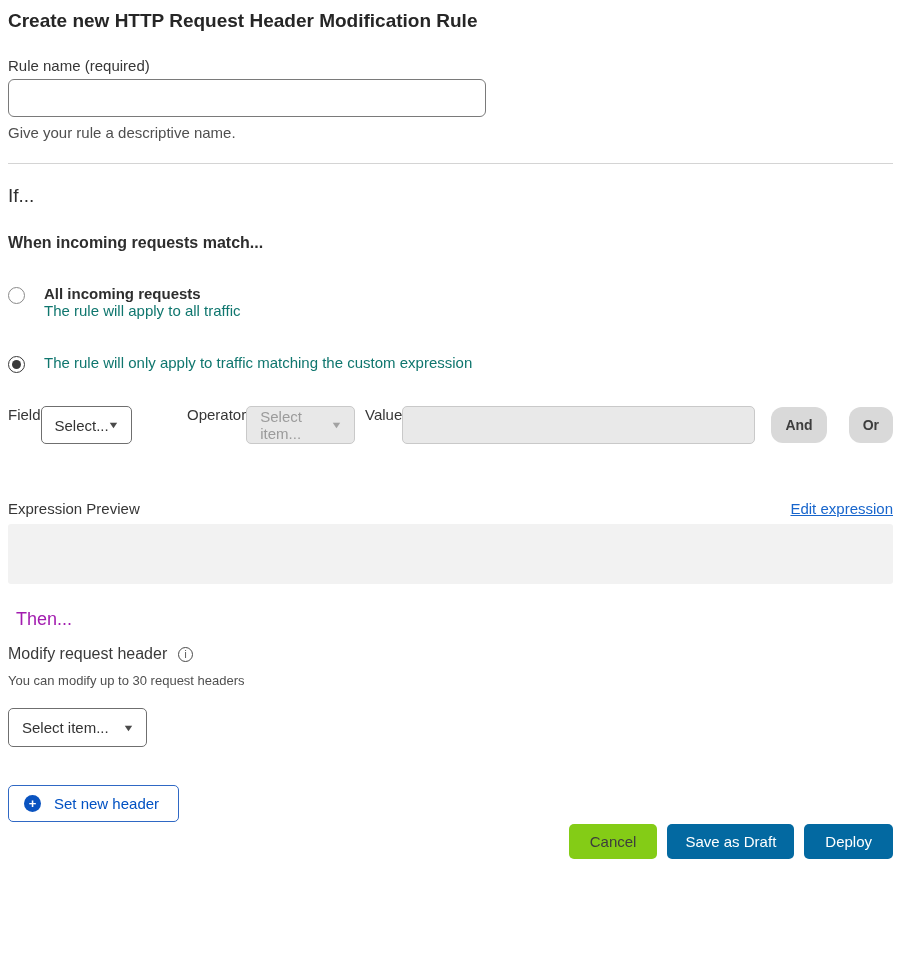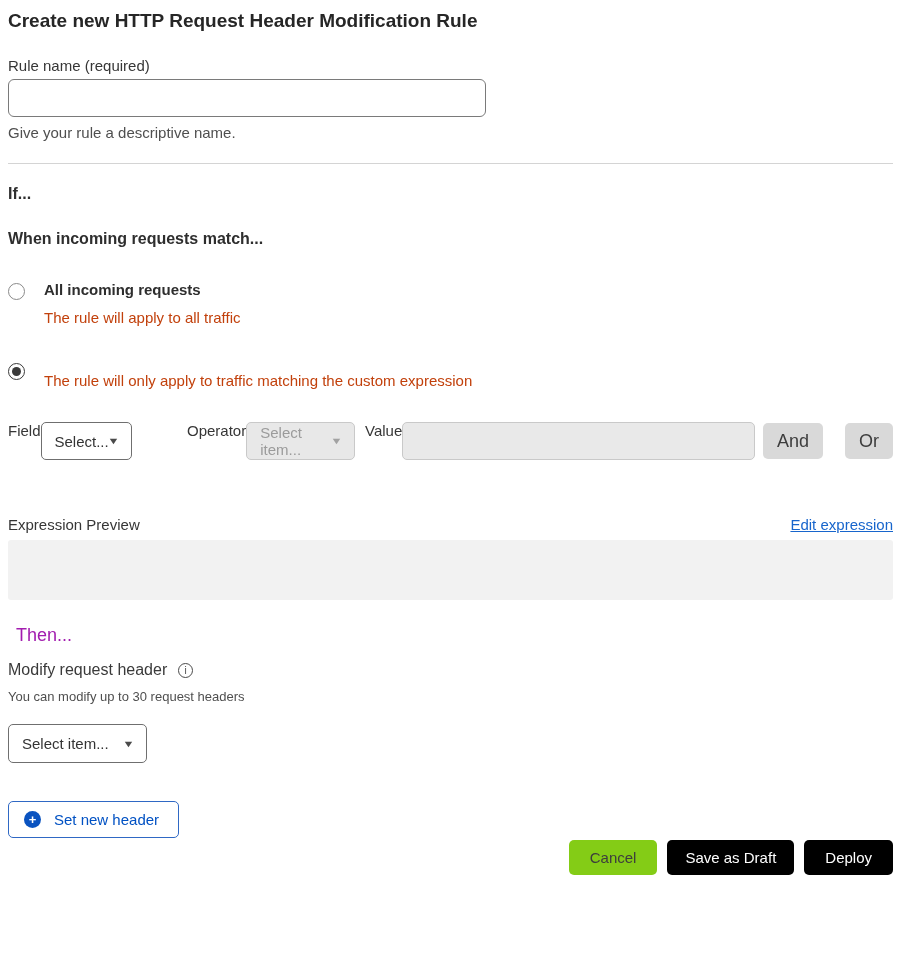--- a/index.html
+++ b/index.html
@@ -34,42 +34,42 @@
     font-family: "Liberation Sans", sans-serif;
     color: #2c2c2c;
     background: #fff;
     outline: none;
   }
 
   .help-text { margin-top: 7px; font-size: 15px; color: #4f4f4f; }
 
   .divider { margin: 22px 0 0; border: none; border-top: 1px solid #d4d4d4; height: 0; }
 
-  .if-heading { margin: 21px 0 0; font-size: 16px; font-weight: 700; color: #2e2e2e; }
+  .if-heading { margin: 21px 0 0; font-size: 19px; font-weight: 400; color: #2e2e2e; }
   .when-subheading { margin: 27px 0 0; font-size: 16px; font-weight: 700; color: #2e2e2e; }
 
   .radio-row { display: flex; gap: 19px; cursor: pointer; }
   .radio-row.first { margin-top: 33px; }
   .radio-row.second { margin-top: 35px; }
   .radio {
     flex: none;
     width: 17px; height: 17px;
     border-radius: 50%;
     border: 1px solid #8a8a8a;
     background: #fff;
     margin-top: 2px;
     position: relative;
   }
   .radio.selected { border-color: #3a3a3a; }
   .radio.selected::after {
     content: ""; position: absolute; inset: 3px;
     border-radius: 50%; background: #3a3a3a;
   }
   .radio-label { font-size: 15px; font-weight: 700; color: #2e2e2e; }
-  .radio-desc { margin-top: 11px; font-size: 15px; color: #c2410c; }
+  .radio-desc { margin-top: 0; font-size: 15px; color: #0f766e; }
 
   .builder { display: flex; margin-top: 33px; }
   .col { display: flex; flex-direction: row; }
   .col-label { font-size: 15px; color: #363636; margin-bottom: 8px; }
   .field-col { width: 170px; }
   .operator-col { width: 168px; margin-left: 9px; }
   .value-col { width: 390px; margin-left: 10px; }
 
   .select-box {
     height: 38px;
@@ -88,24 +88,25 @@
   .value-input {
     height: 38px; width: 100%;
     background: #e9e9e9;
     border: 1px solid #c9c9c9;
     border-radius: 5px;
   }
 
   .conj { margin-left: auto; display: flex; gap: 22px; align-items: flex-end; padding-bottom: 1px; }
   .conj-btn {
     height: 36px; padding: 0 14px;
-    background: #d9d9d9; border: none; border-radius: 5px;
-    font-size: 18px; color: #3d3d3d;
-    font-family: "Liberation Sans", sans-serif;
-    cursor: pointer;
+    background: #d9d9d9; border: none; border-radius: 12px;
+    font-size: 14px; color: #3d3d3d;
+    font-family: "Liberation Sans", sans-serif;
+    cursor: pointer;
+    font-weight: bold;
   }
 
   .preview-header { display: flex; justify-content: space-between; align-items: baseline; margin-top: 56px; }
   .preview-label { font-size: 15px; color: #363636; }
   .edit-link { font-size: 15px; color: #1765cc; text-decoration: underline; cursor: pointer; }
 
   .preview-box { margin-top: 7px; height: 60px; background: #f2f2f2; border-radius: 3px; }
 
   .then-heading { margin: 25px 8px 0; font-size: 18px; font-weight: 400; color: #a21caf; }
 
@@ -140,21 +141,21 @@
     padding-bottom: 1px;
   }
 
   .footer { display: flex; justify-content: flex-end; align-items: center; gap: 10px; margin-top: 2px; }
   .btn {
     height: 35px; border: none; border-radius: 5px;
     font-size: 15px; font-family: "Liberation Sans", sans-serif;
     cursor: pointer;
   }
   .btn-gray { background: #84cc16; color: #3d3d3d; padding: 0 21px; }
-  .btn-blue { background: #000000; color: #ffffff; }
+  .btn-blue { background: #0369a1; color: #ffffff; }
   .btn-save { padding: 0 18px; }
   .btn-deploy { padding: 0 21px; }
 </style>
 </head>
 <body>
 
 <div class="container">
 
   <h1 class="page-title">Create new HTTP Request Header Modification Rule</h1>
 

